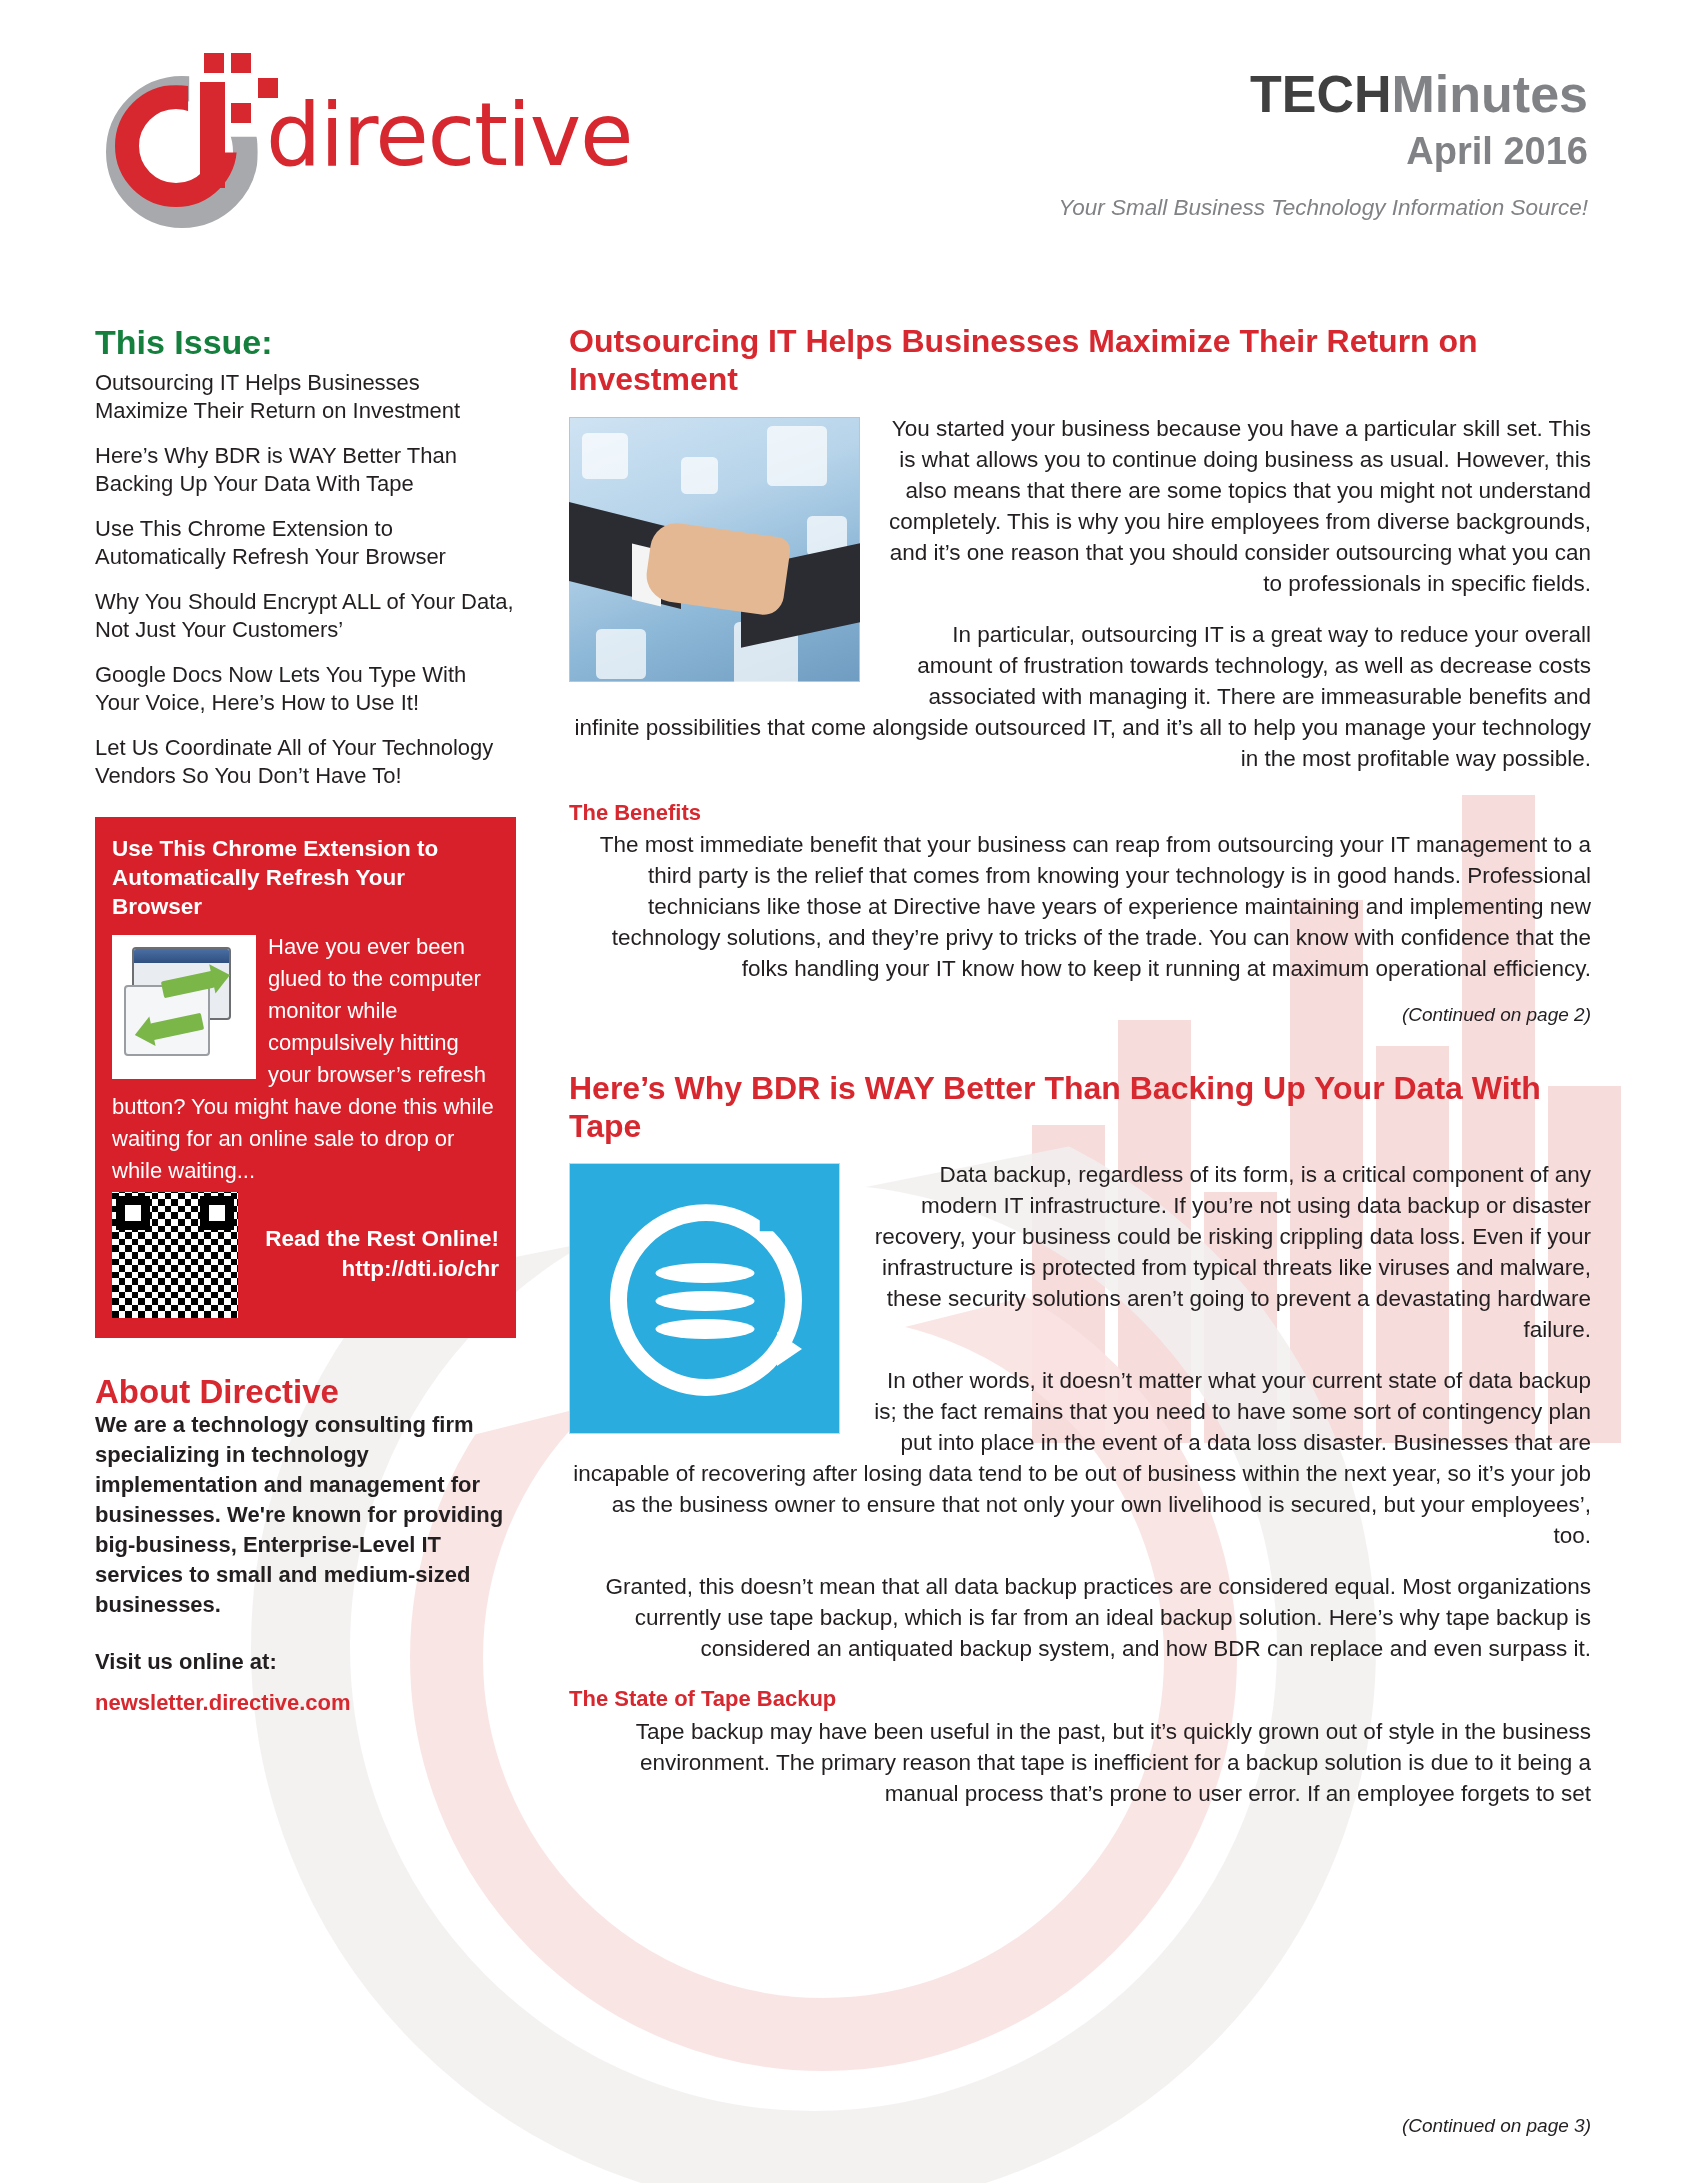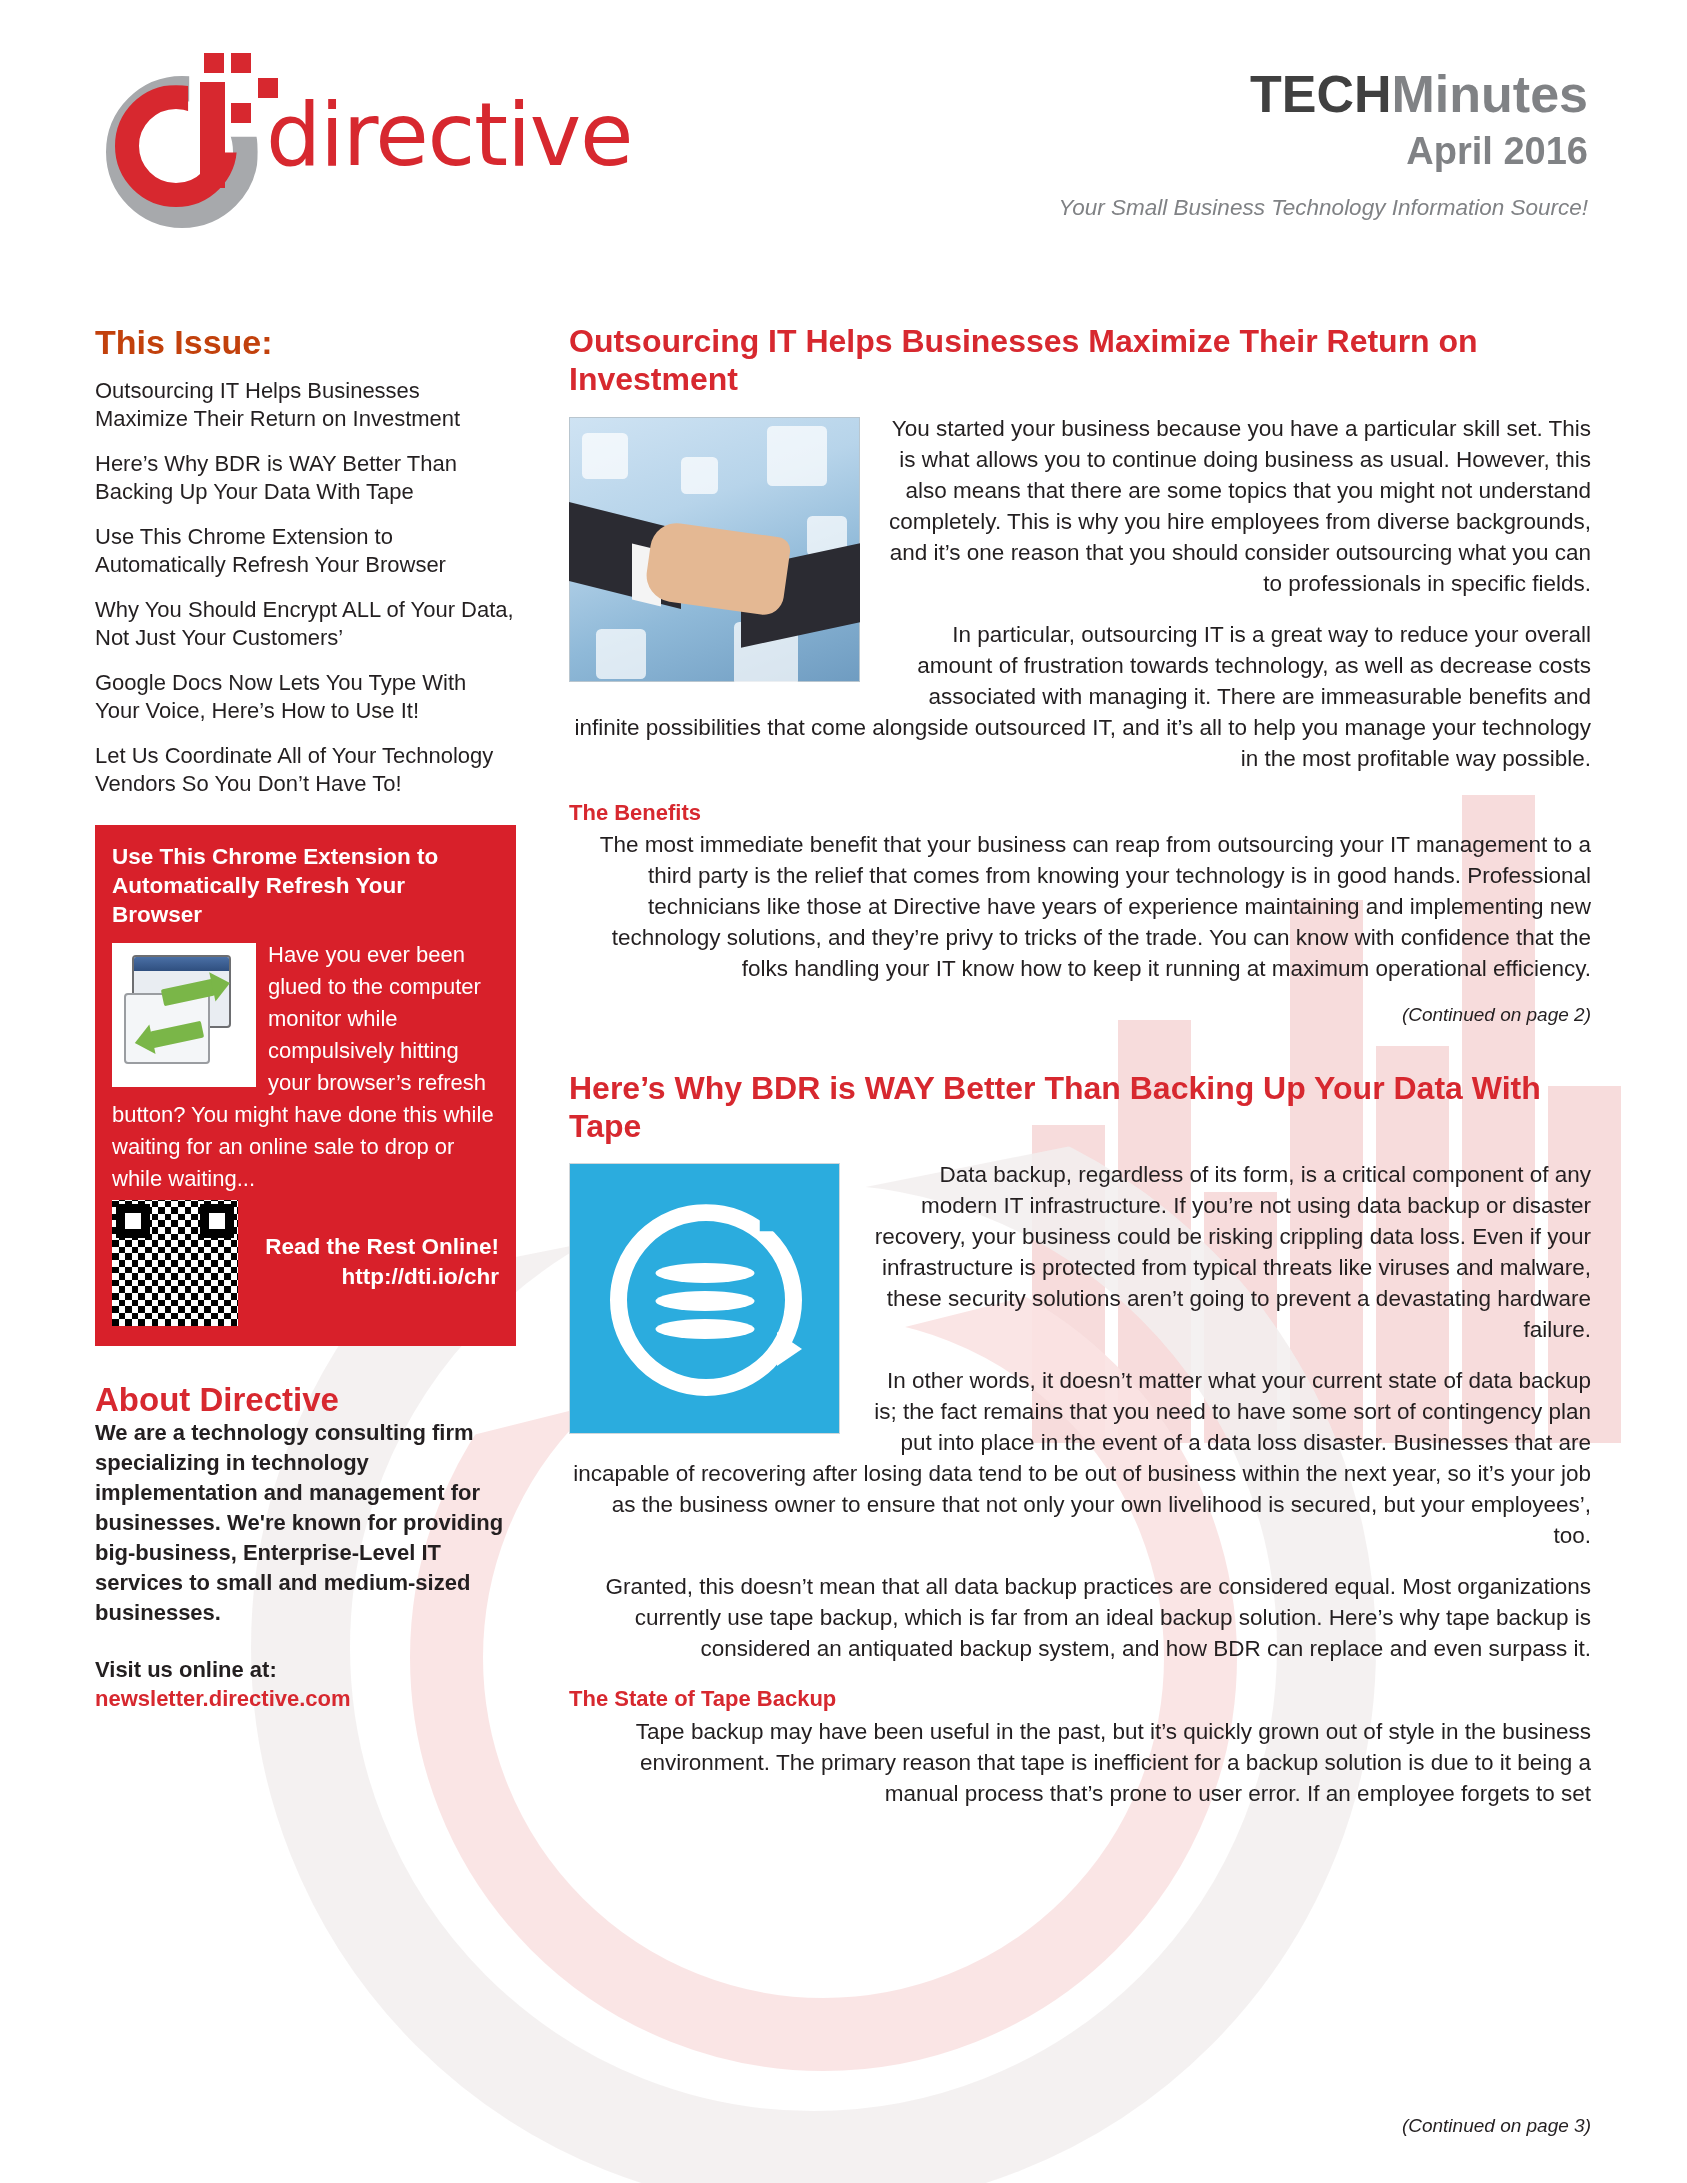--- a/index.html
+++ b/index.html
@@ -159,22 +159,22 @@
   .left-col {
     position: absolute;
     left: 95px;
     top: 324px;
     width: 421px;
   }
   .this-issue-title {
     font-size: 34px;
     line-height: 37px;
     font-weight: bold;
-    color: #c2410c;
-    margin-bottom: 16px;
+    color: #15803d;
+    margin-bottom: 8px;
   }
   .toc-item {
     font-size: 22px;
     line-height: 28px;
     color: #231f20;
     margin-bottom: 17px;
   }
 
   .promo-box {
     margin-top: 26.5px;
@@ -309,20 +309,21 @@
     font-size: 22px;
     line-height: 29px;
     font-weight: bold;
     color: #231f20;
   }
   .visit-url {
     font-size: 22px;
     line-height: 29px;
     font-weight: bold;
     color: #d7282f;
+    margin-top: 12px;
   }
 
   
   .right-col {
     position: absolute;
     left: 569px;
     top: 322px;
     width: 1022px;
   }
   .article-head {

